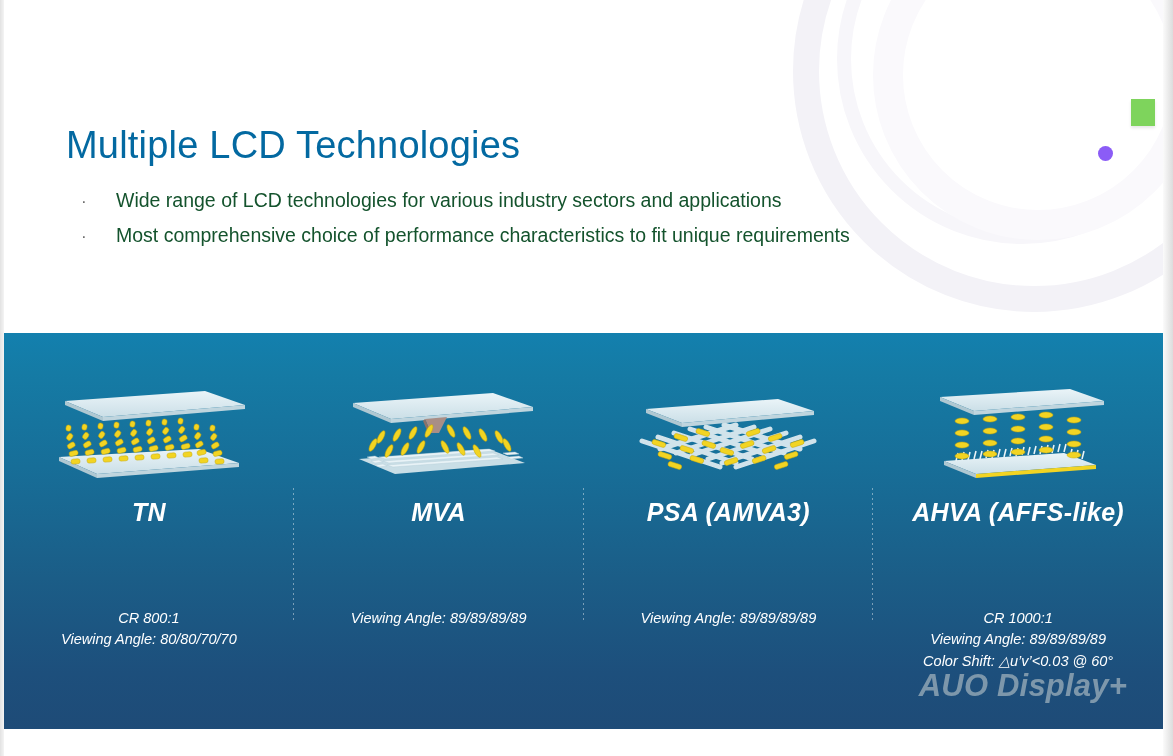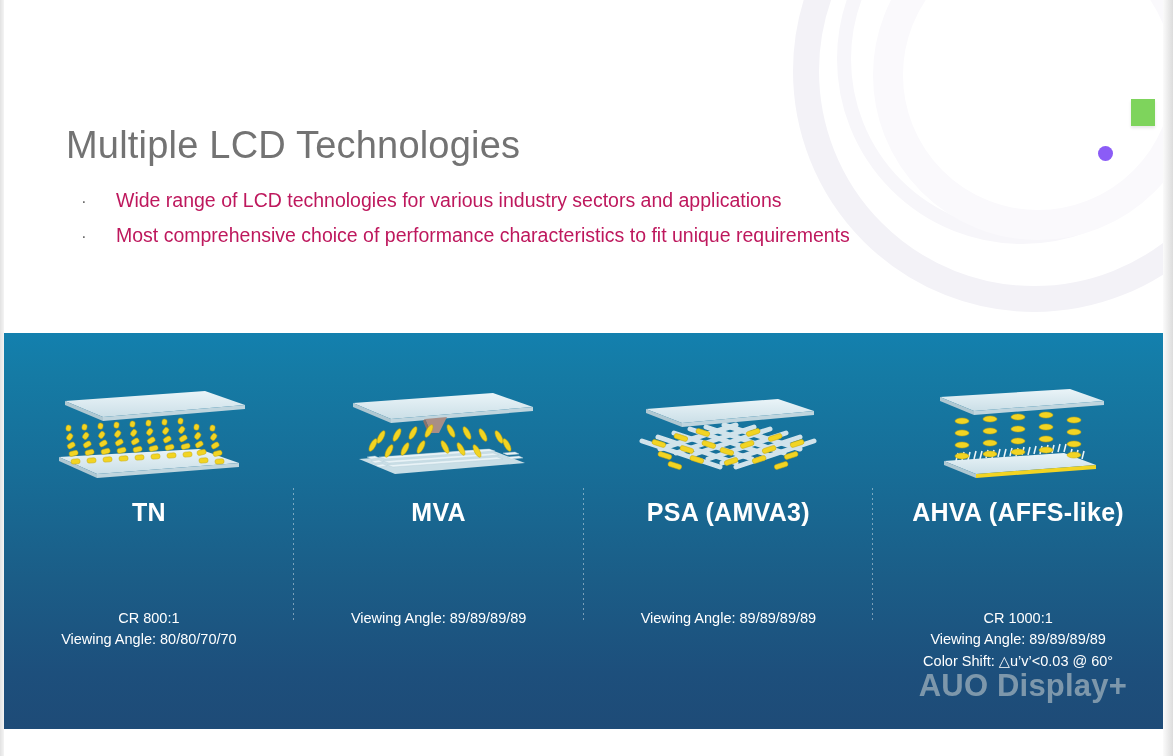--- a/index.html
+++ b/index.html
@@ -85,21 +85,21 @@
     background: #8B5CF6;
   }
 
   .page-title {
     position: absolute;
     left: 62px;
     top: 124px;
     font-size: 38px;
     font-weight: 400;
     letter-spacing: 0.2px;
-    color: #737373;
+    color: #0369a1;
     white-space: nowrap;
   }
 
   .bullets {
     position: absolute;
     left: 70px;
     top: 188px;
     width: 1000px;
   }
   .bullet-row {
@@ -112,34 +112,35 @@
     flex: 0 0 42px;
     color: #6b6b6b;
     font-size: 17px;
     line-height: 1;
     text-align: left;
     padding-left: 7px;
     box-sizing: border-box;
   }
   .bullet-text {
     font-size: 19.5px;
-    color: #be185d;
+    color: #14532d;
     line-height: 1.25;
     white-space: nowrap;
   }
 
   
   .blue-panel {
     position: absolute;
     left: 4px;
     top: 333px;
     width: 1159px;
     height: 396px;
     background: linear-gradient(to bottom, #1380AE 0%, #157BA5 10%, #176E98 34%, #1B5D87 62%, #1D4F7C 86%, #1E4B77 100%);
     overflow: hidden;
+    font-style: italic;
   }
 
   .cols {
     position: absolute;
     left: 0;
     top: 0;
     width: 1159px;
     height: 396px;
     display: flex;
   }

